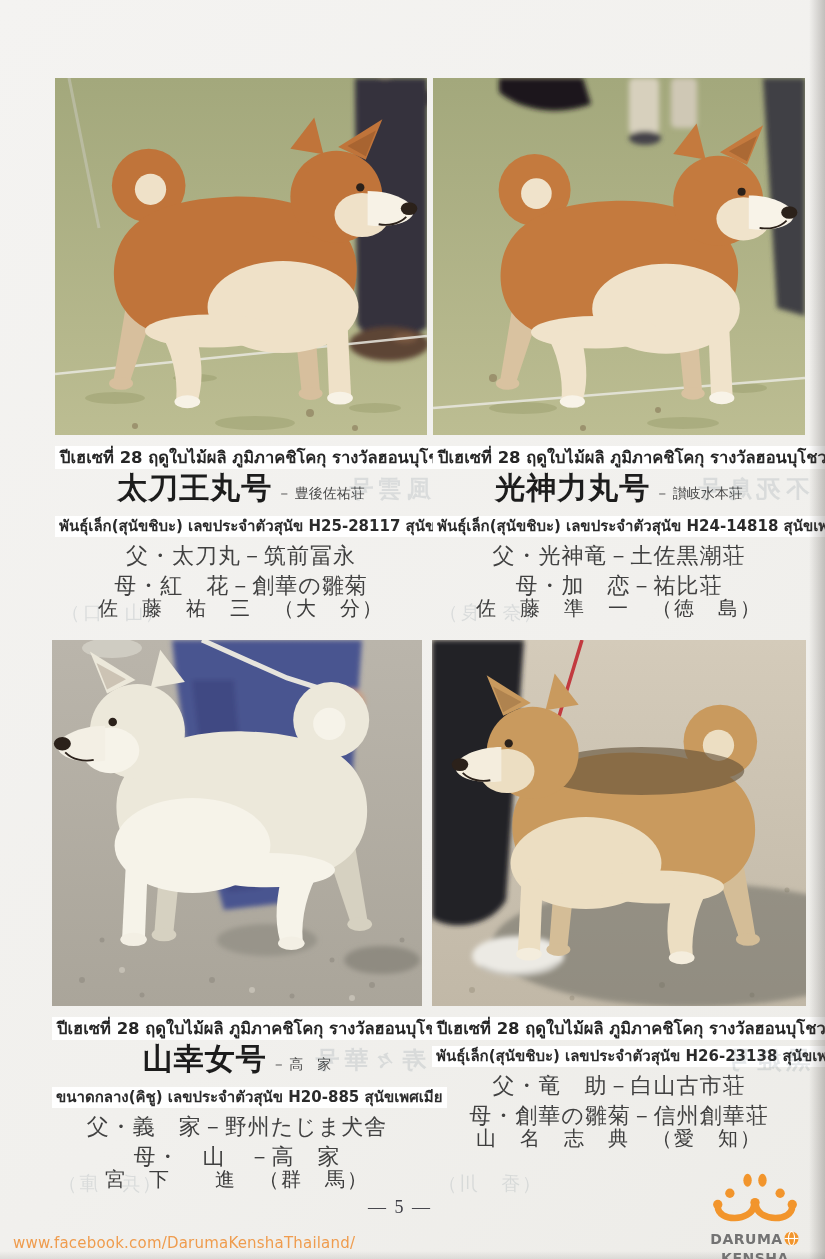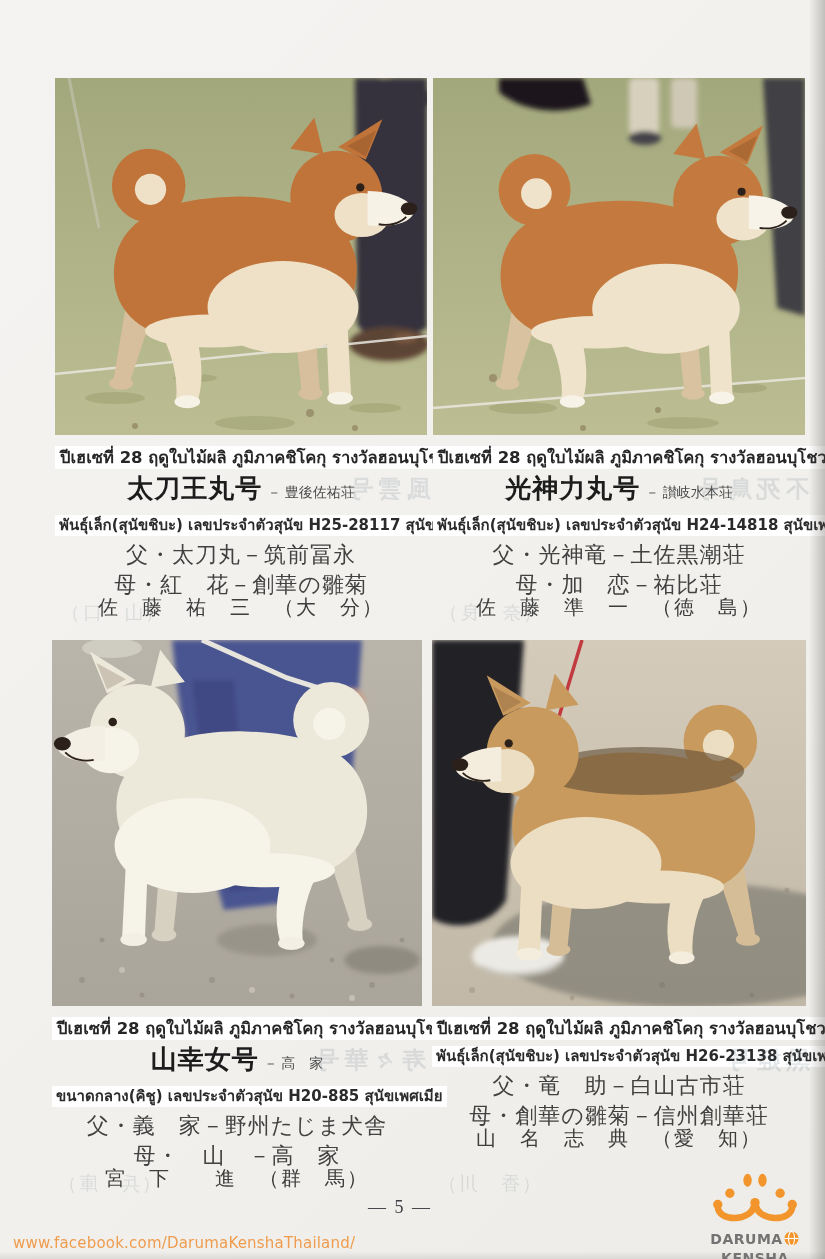--- a/index.html
+++ b/index.html
@@ -21,21 +21,21 @@
   .e3{left:432px;top:640px;width:374px;}
   .photo{position:relative;overflow:hidden;box-shadow:inset 0 0 0 1px rgba(0,0,0,.08);}
   .r1 .photo{height:357px;}
   .r2 .photo{height:366px;}
   .photo svg{display:block;}
 
   .caption{position:relative;text-align:center;padding-top:11px;height:184px;}
   .thai1{display:inline-block;font-size:16.5px;font-weight:700;color:#262626;
     background:#fff;padding:0 5px;line-height:23px;white-space:nowrap;}
   .nameline{margin-top:3px;line-height:32px;white-space:nowrap;}
-  .dogname{font-size:26px;font-weight:700;color:#1c1c1c;letter-spacing:1px;}
+  .dogname{font-size:30px;font-weight:700;color:#1c1c1c;letter-spacing:1px;}
   .kennel{font-size:14px;font-weight:400;color:#4a4a4a;
     font-family:"Liberation Serif","DejaVu Serif",serif;}
   .thai2{display:inline-block;font-size:15px;font-weight:700;color:#2b2b2b;
     background:#fff;padding:0 4px;margin-top:6px;line-height:21px;white-space:nowrap;}
   .parent{font-size:22px;color:#414141;margin-top:8px;line-height:22px;letter-spacing:1px;
     font-family:"Liberation Serif","DejaVu Serif",serif;white-space:nowrap;}
   .owner{font-size:20px;color:#3d3d3d;line-height:23px;letter-spacing:2px;
     font-family:"Liberation Serif","DejaVu Serif",serif;white-space:nowrap;}
 
   .ghost-n{position:absolute;top:38px;right:-4px;transform:scaleX(-1);

